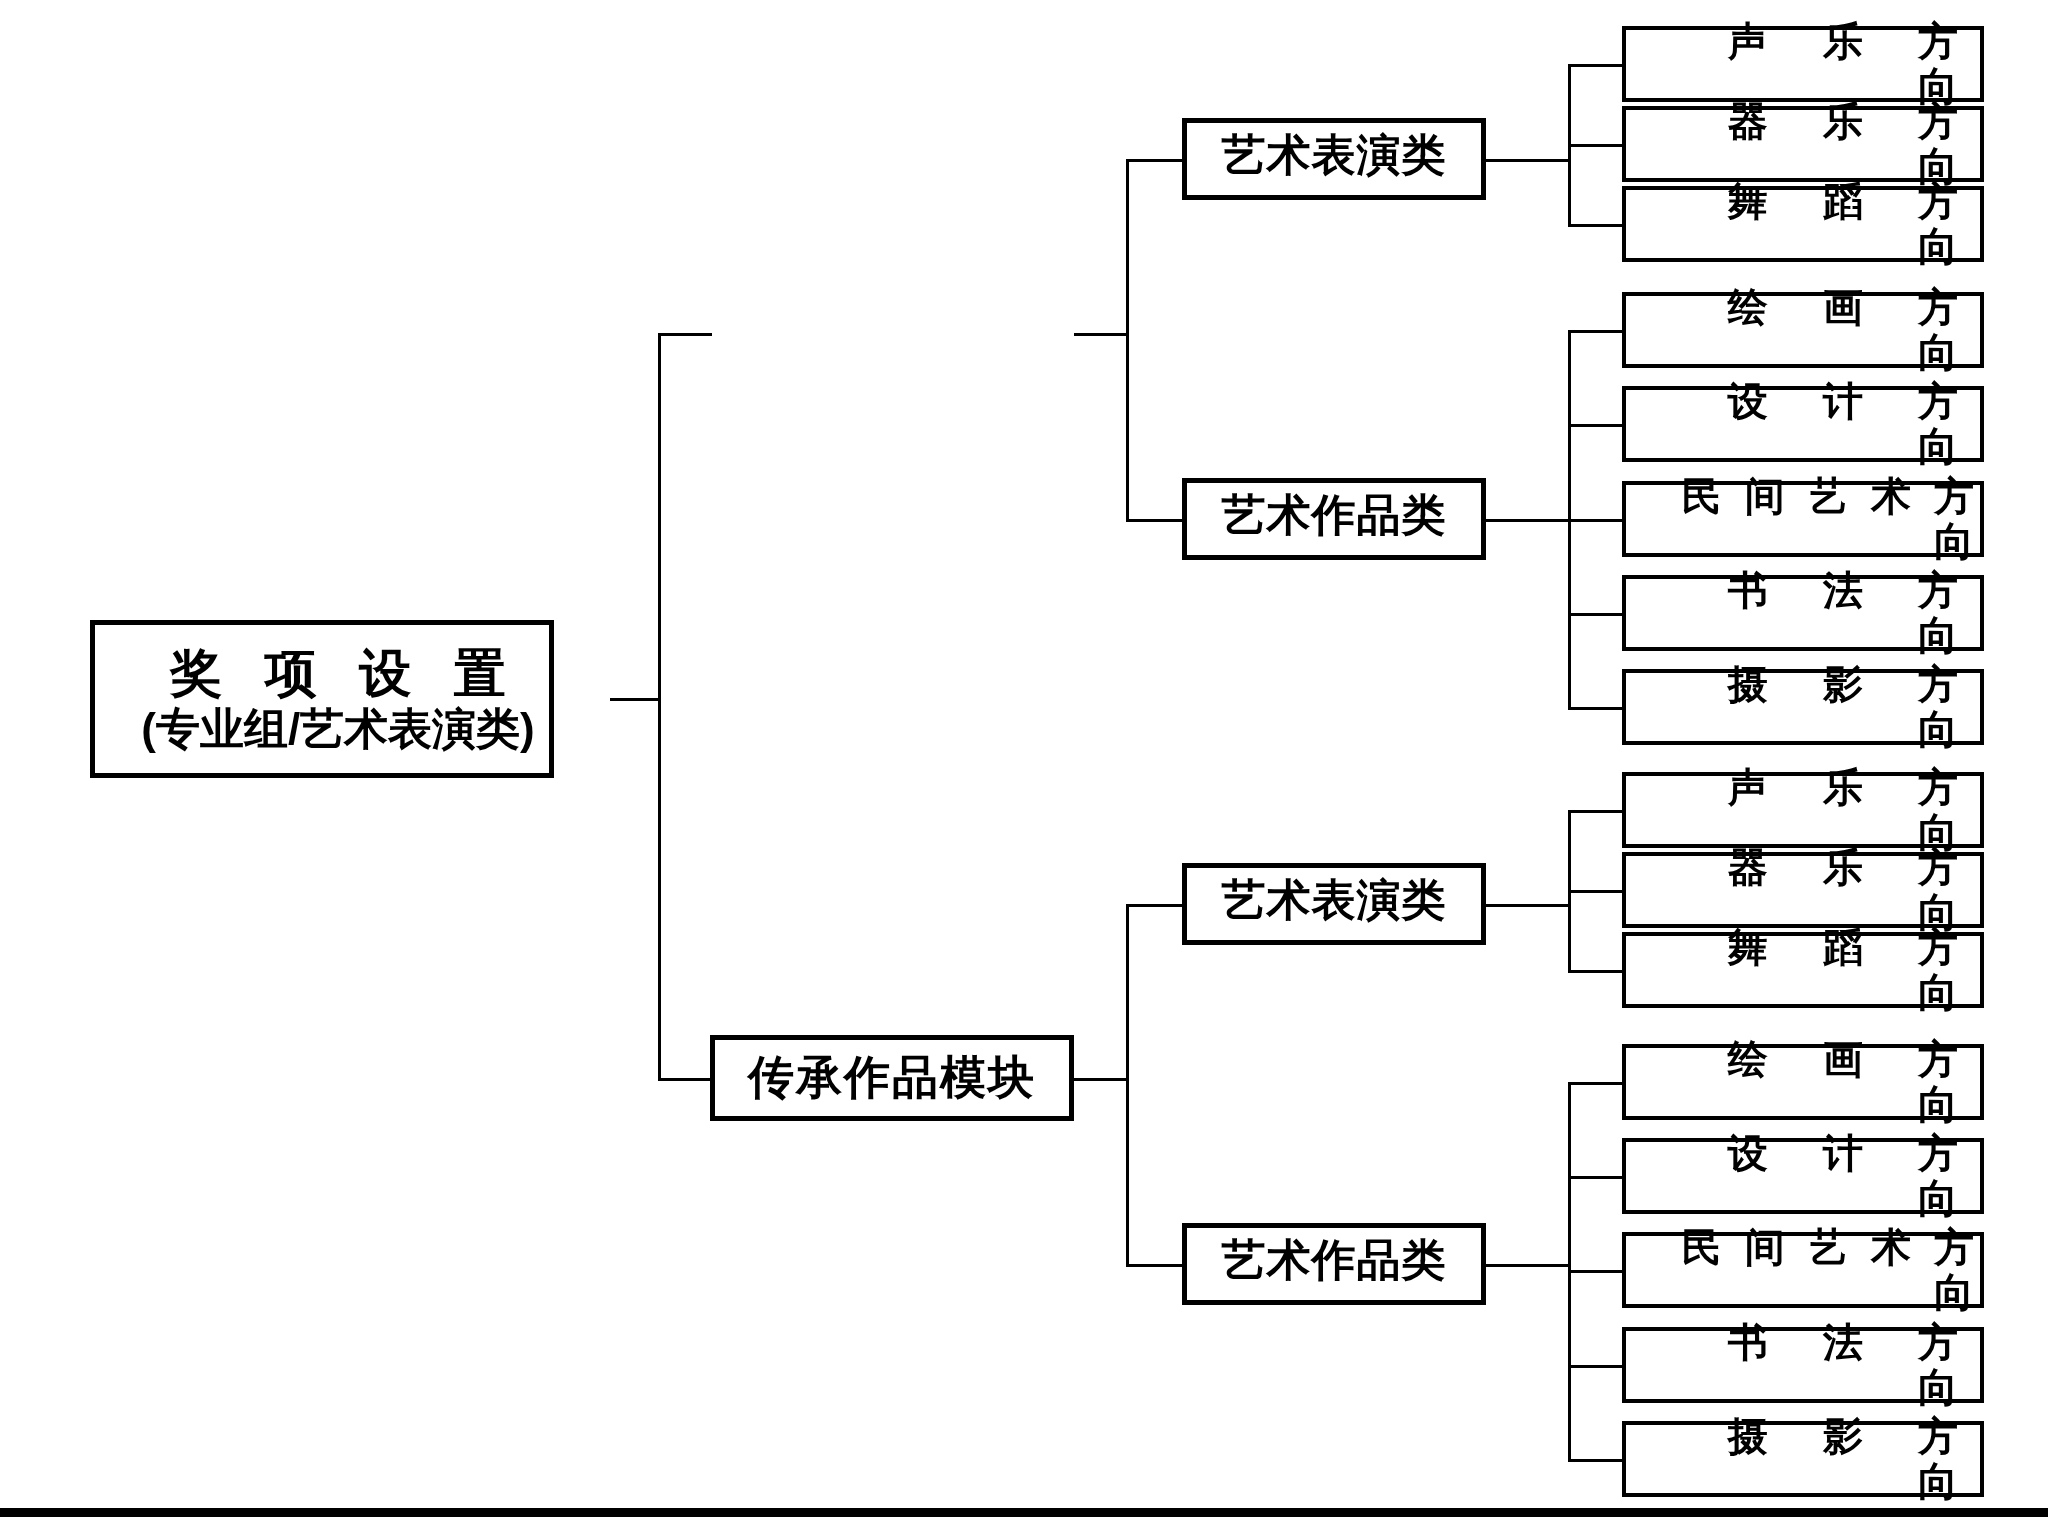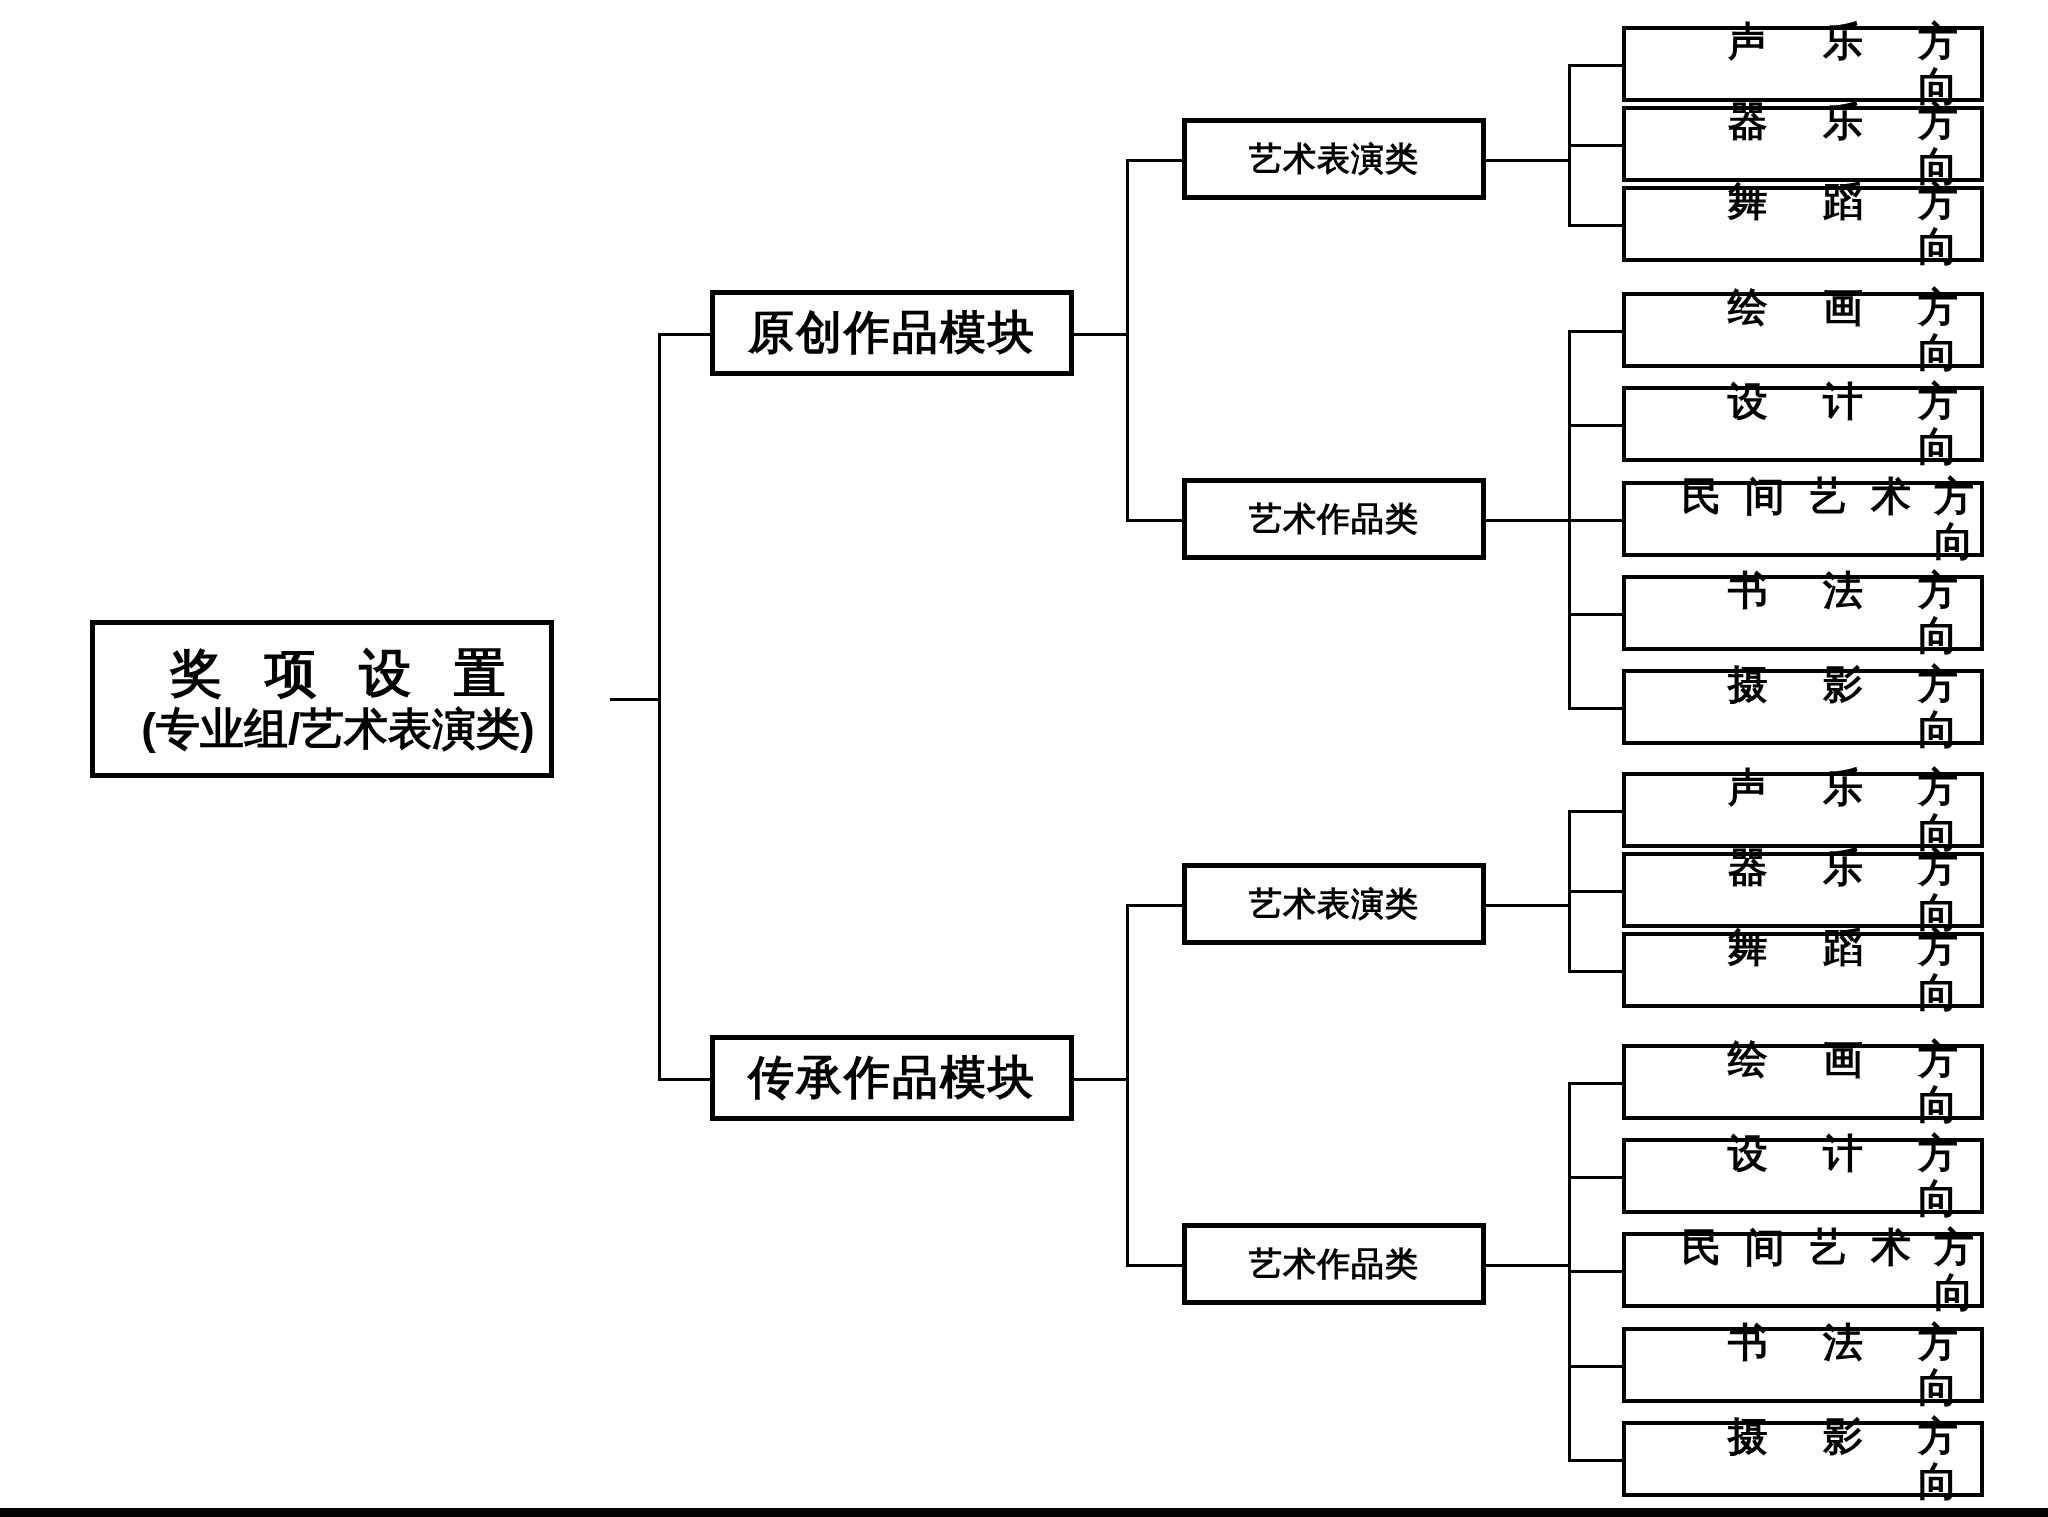--- a/index.html
+++ b/index.html
@@ -11,21 +11,21 @@
         border:4px solid #000;display:flex;align-items:center;
         justify-content:center;text-align:center;color:#000;
         font-weight:bold;line-height:1.12;}
 
   .root{border-width:5px;}
   .root .l1{display:block;font-size:52px;letter-spacing:14px;
             text-indent:14px;}
   .root .l2{display:block;font-size:44px;letter-spacing:0px;margin-top:2px;}
 
   .module{font-size:46px;letter-spacing:2px;border-width:5px;}
-  .category{font-size:33px;letter-spacing:1px;border-width:5px;}
+  .category{font-size:44px;letter-spacing:1px;border-width:5px;font-family:Liberation Mono, monospace;}
 
   .leaf{font-size:40px;letter-spacing:22px;text-indent:22px;border-width:4px;text-align:right;}
   .leaf.tight{letter-spacing:6px;text-indent:6px;}
 
   .ln{position:absolute;background:#000;}
   .ln.h{height:3px;}
   .ln.v{width:3px;}
 
   .baserule{position:absolute;left:0;width:2048px;height:9px;background:#000;}
 </style>
@@ -39,23 +39,20 @@
       <span class="l1">奖 项 设 置</span>
       <span class="l2">(专业组/艺术表演类)</span>
     </div>
   </div>
 
   <div class="ln h" style="left:610px;top:698px;width:50px;"></div>
   <div class="ln v" style="left:658px;top:333px;height:747px;"></div>
   <div class="ln h" style="left:658px;top:333px;width:54px;"></div>
   <div class="ln h" style="left:658px;top:1078px;width:54px;"></div>
 
-  <div class="node module" style="left:710px;top:290px;width:364px;height:86px;">
-    <span>原创作品模块</span>
-  </div>
 
   <div class="ln h" style="left:1074px;top:333px;width:54px;"></div>
   <div class="ln v" style="left:1126px;top:159px;height:361px;"></div>
   <div class="ln h" style="left:1126px;top:159px;width:58px;"></div>
   <div class="ln h" style="left:1126px;top:519px;width:58px;"></div>
 
   <div class="node category" style="left:1182px;top:118px;width:304px;height:82px;">
     <span>艺术表演类</span>
   </div>
   <div class="ln h" style="left:1486px;top:159px;width:84px;"></div>

